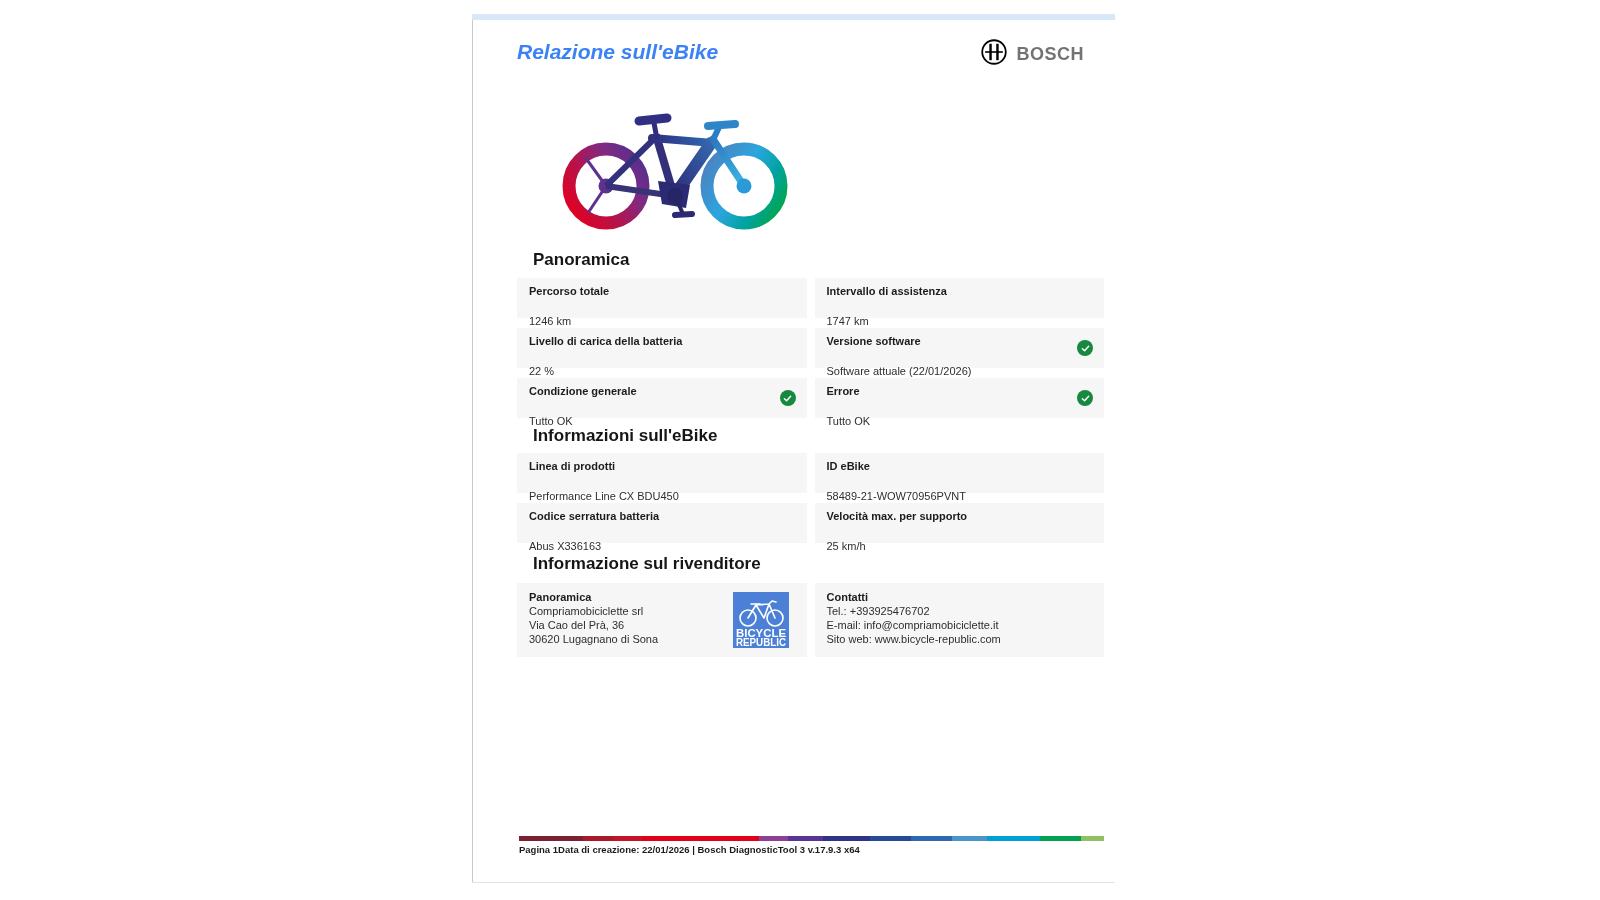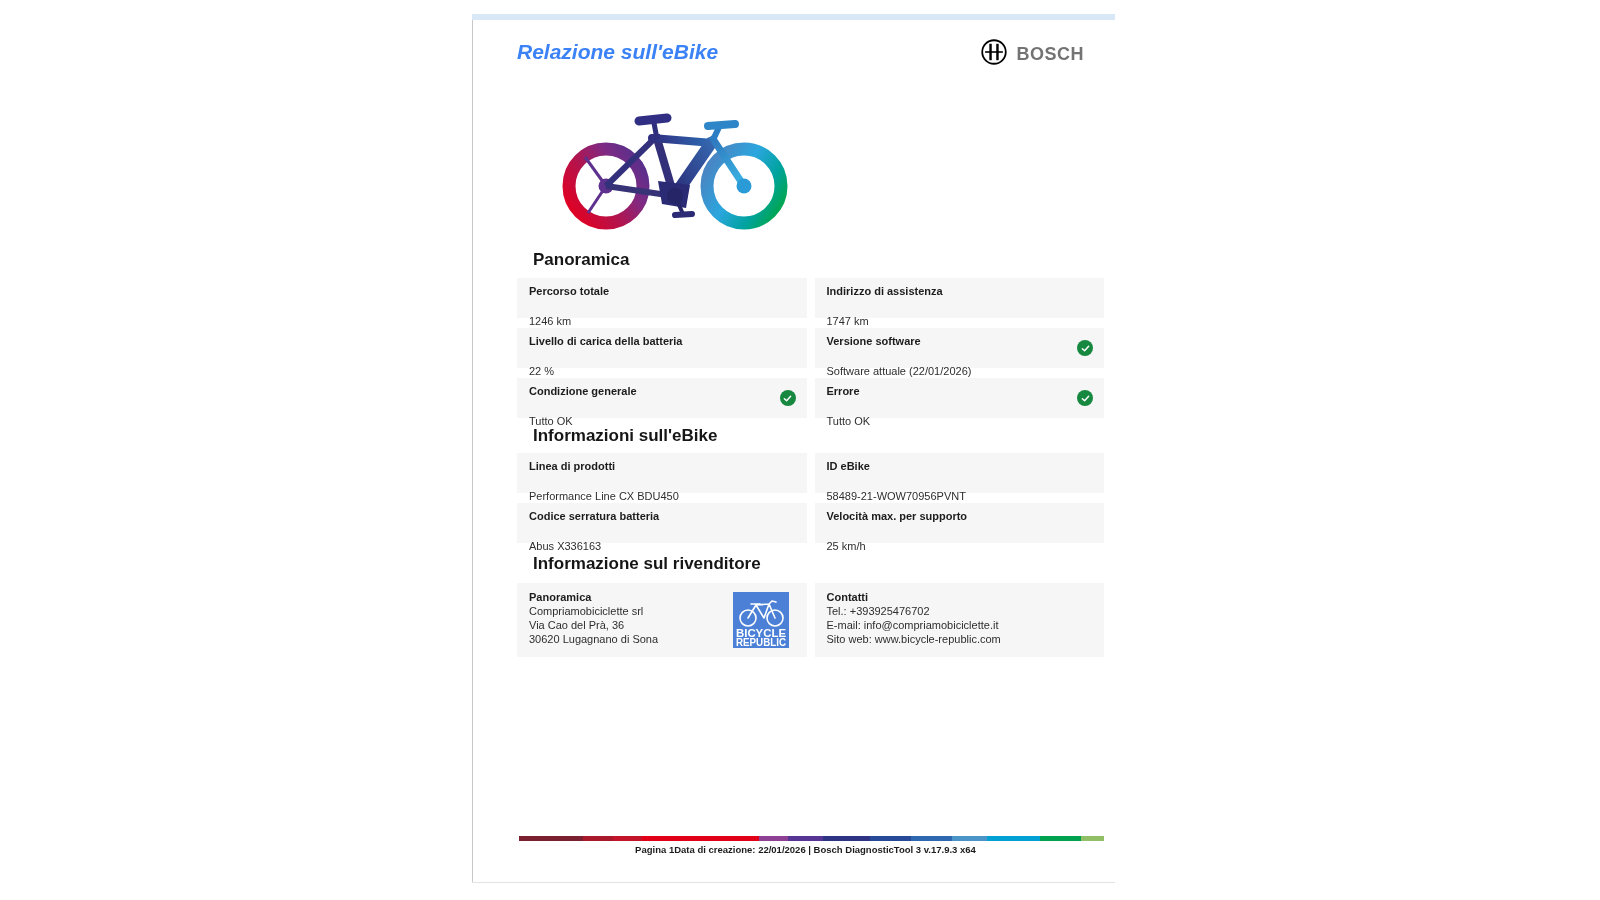--- a/index.html
+++ b/index.html
@@ -38,21 +38,21 @@
   .br-logo { position:absolute; right:18px; top:9px; width:56px; height:56px; }
 
   .footer-bar { position:absolute; left:2px; top:822px; width:585px; height:5px;
     background:linear-gradient(to right,
       #7b2030 0%, #7b2030 11%, #a81a2b 11%, #a81a2b 16%, #c3152a 16%, #c3152a 21%,
       #e10018 21%, #e10018 41%, #8e4094 41%, #8e4094 46%, #563594 46%, #563594 52%,
       #2f3383 52%, #2f3383 60%, #264a97 60%, #264a97 67%, #2e68b0 67%, #2e68b0 74%,
       #4a94c8 74%, #4a94c8 80%, #00a0d4 80%, #00a0d4 89%, #00a14f 89%, #00a14f 96%,
       #90bf65 96%, #90bf65 100%); }
   .footer-row { position:absolute; left:2px; top:830px; width:573px;
-                display:flex; justify-content:center; }
+                display:flex; justify-content:flex-start; }
   .footer-text { font-size:9.5px; font-weight:700; color:#1c1c1c; }
 </style>
 </head>
 <body>
 
 <div class="viewport">
   <div class="page">
     <div class="page-topbar"></div>
     <div class="page-leftline"></div>
 
@@ -131,21 +131,21 @@
         </svg>
       </div>
 
       <div class="h2" style="top:236px;">Panoramica</div>
       <div class="grid" style="top:264px;">
         <div class="card">
           <div class="card-label">Percorso totale</div>
           <div class="card-value">1246 km</div>
         </div>
         <div class="card">
-          <div class="card-label">Indirizzo di assistenza</div>
+          <div class="card-label">Intervallo di assistenza</div>
           <div class="card-value">1747 km</div>
         </div>
         <div class="card">
           <div class="card-label">Livello di carica della batteria</div>
           <div class="card-value">22 %</div>
         </div>
         <div class="card">
           <div class="card-label">Versione software</div>
           <div class="card-value">Software attuale (22/01/2026)</div>
           <div class="check">

